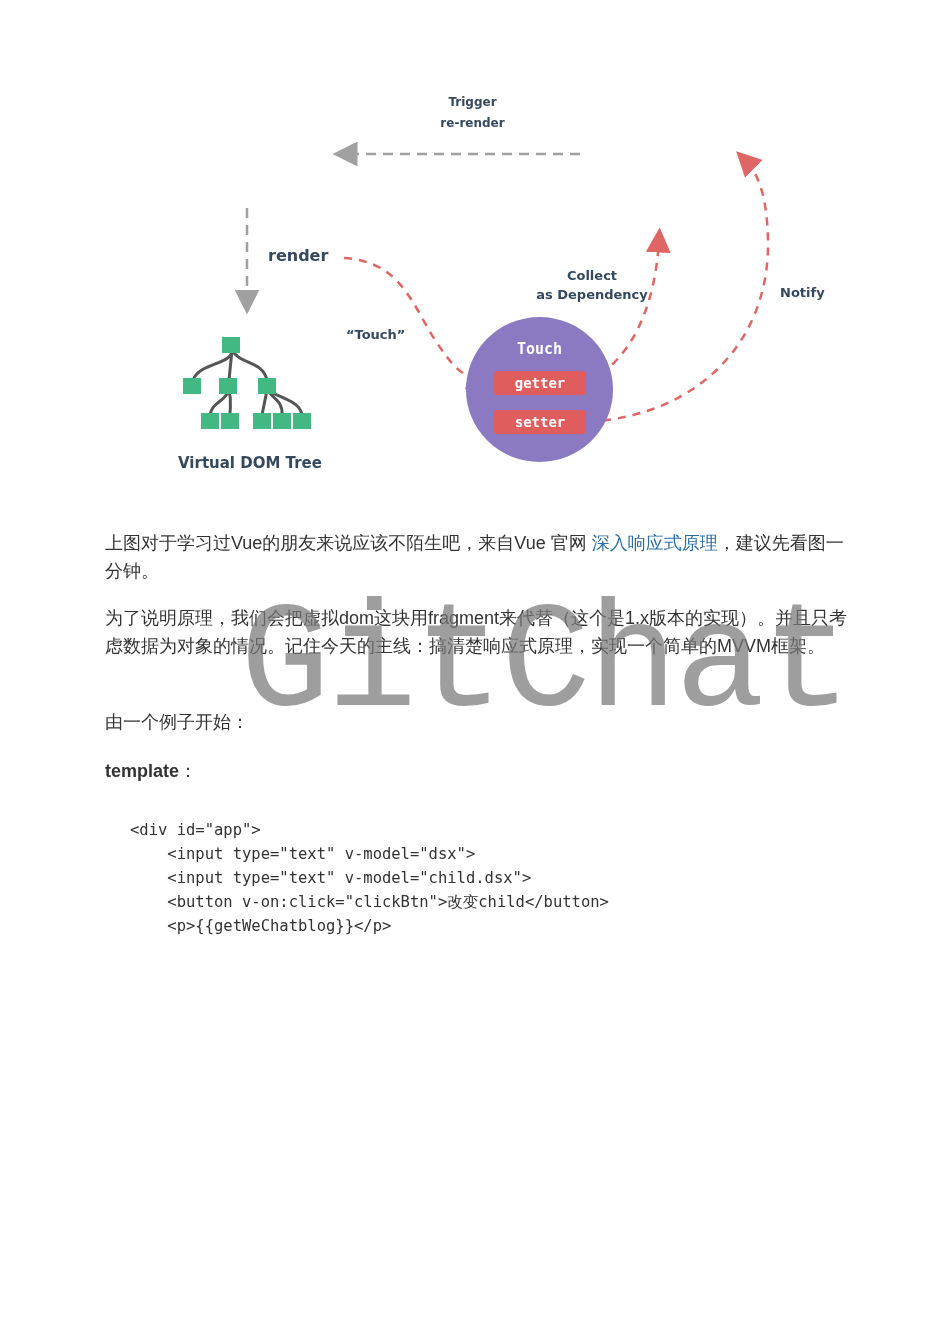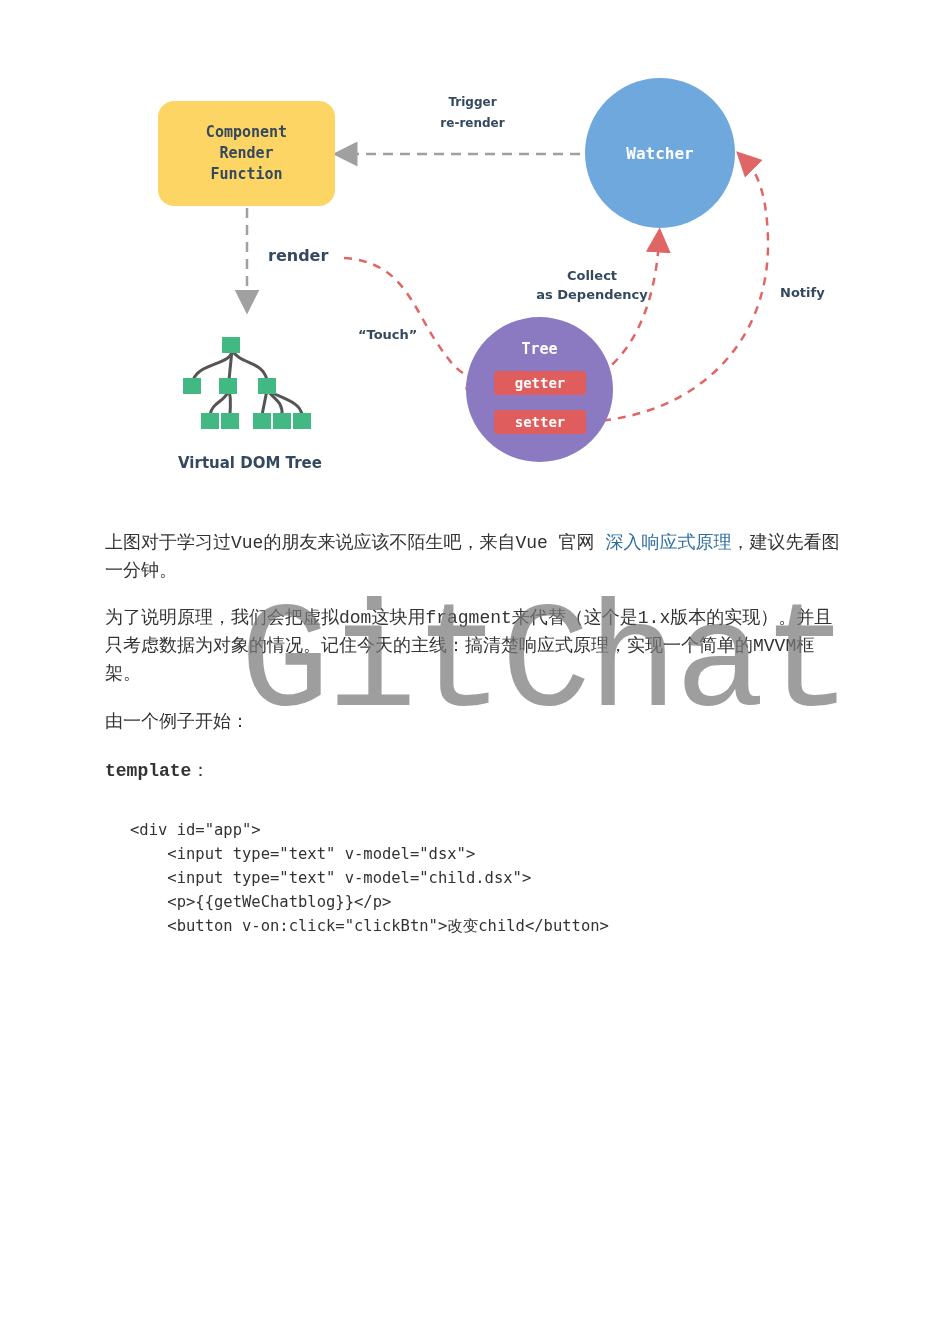--- a/index.html
+++ b/index.html
@@ -6,21 +6,21 @@
   body { width:950px; height:1344px; position:relative; overflow:hidden; font-family:"DejaVu Sans", sans-serif; }
   .diagram { position:absolute; left:0; top:0; width:950px; height:500px; }
   .diagram svg { position:absolute; left:0; top:0; }
   .lbl { position:absolute; color:#34495e; font-weight:bold; font-family:"DejaVu Sans", sans-serif; text-align:center; line-height:21px; white-space:nowrap; }
   .mono { font-family:"DejaVu Sans Mono", monospace; font-weight:bold; }
   .comp-box { position:absolute; left:158px; top:101px; width:177px; height:105px; background:#fcd565; border-radius:16px; display:flex; align-items:center; justify-content:center; text-align:center; color:#34495e; font-size:15px; line-height:21px; }
   .watcher { position:absolute; left:585px; top:78px; width:150px; height:150px; border-radius:50%; background:#6ea8dc; display:flex; align-items:center; justify-content:center; color:#ffffff; font-size:16px; }
   .data-circle { position:absolute; left:466px; top:317px; width:147px; height:145px; border-radius:50%; background:#8b7ac1; }
   .data-title { position:absolute; left:466px; top:340px; width:147px; text-align:center; color:#ffffff; font-size:15px; }
   .pill { position:absolute; left:494px; width:92px; height:24px; background:#e05d5d; border-radius:3px; color:#ffffff; font-size:14px; display:flex; align-items:center; justify-content:center; }
-  .text { position:absolute; left:105px; width:745px; color:#333333; font-size:18px; line-height:28px; font-family:Liberation Mono, monospace; }
+  .text { position:absolute; left:105px; width:745px; color:#333333; font-size:18px; line-height:28px; font-family:Liberation Sans, sans-serif; }
   .link { color:#2e6e9e; }
   .code { position:absolute; left:130px; top:818px; color:#333333; font-family:"DejaVu Sans Mono", monospace; font-size:15.5px; line-height:24px; white-space:pre; }
   .watermark { position:absolute; left:240px; top:590px; font-family:Liberation Mono, monospace; font-size:150px; color:rgba(120,120,120,0.72); letter-spacing:-3px; line-height:150px; pointer-events:none; white-space:nowrap; }
 </style>
 </head>
 <body>
 
 <div class="diagram">
   <svg width="950" height="500">
     <defs>
@@ -58,62 +58,52 @@
       <rect x="219" y="378" width="18" height="16"></rect>
       <rect x="258" y="378" width="18" height="16"></rect>
       <rect x="201" y="413" width="18" height="16"></rect>
       <rect x="221" y="413" width="18" height="16"></rect>
       <rect x="253" y="413" width="18" height="16"></rect>
       <rect x="273" y="413" width="18" height="16"></rect>
       <rect x="293" y="413" width="18" height="16"></rect>
     </g>
   </svg>
 
-  <div class="comp-box mono">
-    <div>
-      <div>Component</div>
-      <div>Render</div>
-      <div>Function</div>
-    </div>
-  </div>
 
   <div class="lbl" style="left:420px; top:92px; width:105px; font-size:12px;">
     <div>Trigger</div>
     <div>re-render</div>
   </div>
 
-  <div class="watcher mono">
-    <span>Watcher</span>
-  </div>
 
   <div class="lbl" style="left:268px; top:245px; font-size:16px;">render</div>
-  <div class="lbl" style="left:346px; top:324px; font-size:13px;margin-left:12px;">“Touch”</div>
+  <div class="lbl" style="left:346px; top:324px; font-size:13px;">“Touch”</div>
 
   <div class="lbl" style="left:536px; top:266px; width:112px; font-size:13px; line-height:19px;">
     <div>Collect</div>
     <div>as Dependency</div>
   </div>
 
   <div class="lbl" style="left:780px; top:282px; font-size:13px;">Notify</div>
 
   <div class="data-circle"></div>
-  <div class="data-title mono">Tree</div>
+  <div class="data-title mono">Touch</div>
   <div class="pill mono" style="top:371px;">getter</div>
   <div class="pill mono" style="top:410px;">setter</div>
 
   <div class="lbl" style="left:178px; top:453px; font-size:15px;">Virtual DOM Tree</div>
 </div>
 
 <div class="text" style="top:529px;">
   <span>上图对于学习过Vue的朋友来说应该不陌生吧，来自Vue 官网 </span><span class="link">深入响应式原理</span><span>，建议先看图一分钟。</span>
 </div>
 
 <div class="text" style="top:604px;">为了说明原理，我们会把虚拟dom这块用fragment来代替（这个是1.x版本的实现）。并且只考虑数据为对象的情况。记住今天的主线：搞清楚响应式原理，实现一个简单的MVVM框架。</div>
 
 <div class="text" style="top:708px;">由一个例子开始：</div>
 
 <div class="text" style="top:757px;">
   <b>template</b><span>：</span>
 </div>
 
-<div class="code"><div>&lt;div id="app"&gt;</div><div>    &lt;input type="text" v-model="dsx"&gt;</div><div>    &lt;input type="text" v-model="child.dsx"&gt;</div><div>    &lt;p&gt;{{getWeChatblog}}&lt;/p&gt;</div><div>    &lt;button v-on:click="clickBtn"&gt;改变child&lt;/button&gt;</div></div>
+<div class="code"><div>&lt;div id="app"&gt;</div><div>    &lt;input type="text" v-model="dsx"&gt;</div><div>    &lt;input type="text" v-model="child.dsx"&gt;</div><div>    &lt;button v-on:click="clickBtn"&gt;改变child&lt;/button&gt;</div><div>    &lt;p&gt;{{getWeChatblog}}&lt;/p&gt;</div></div>
 
 <div class="watermark">GitChat</div>
 
 </body></html>

